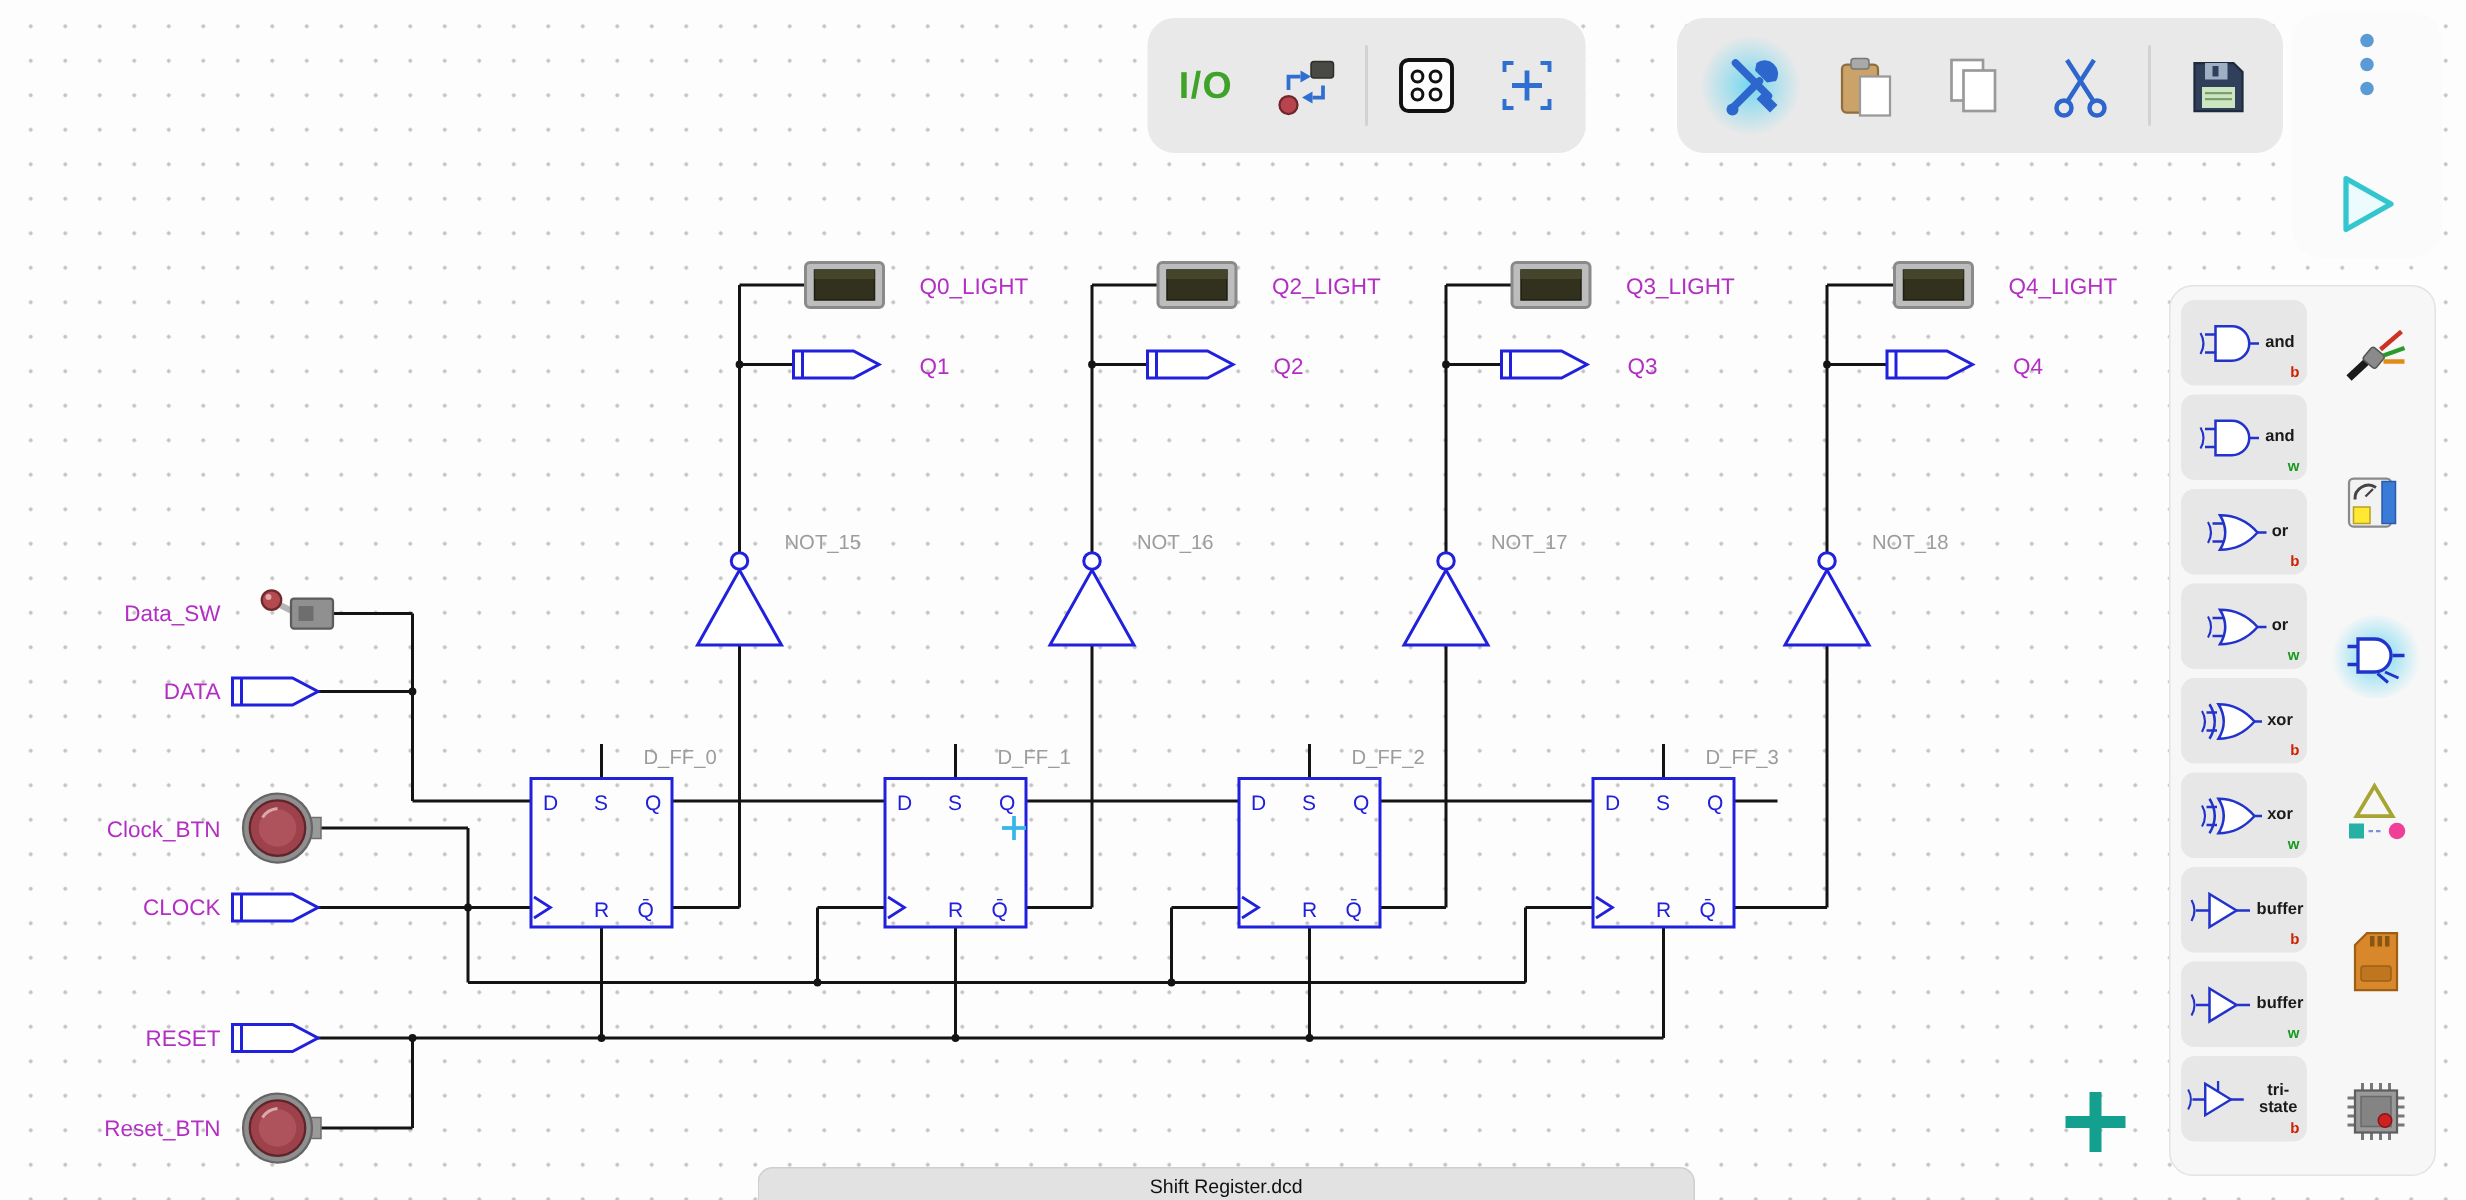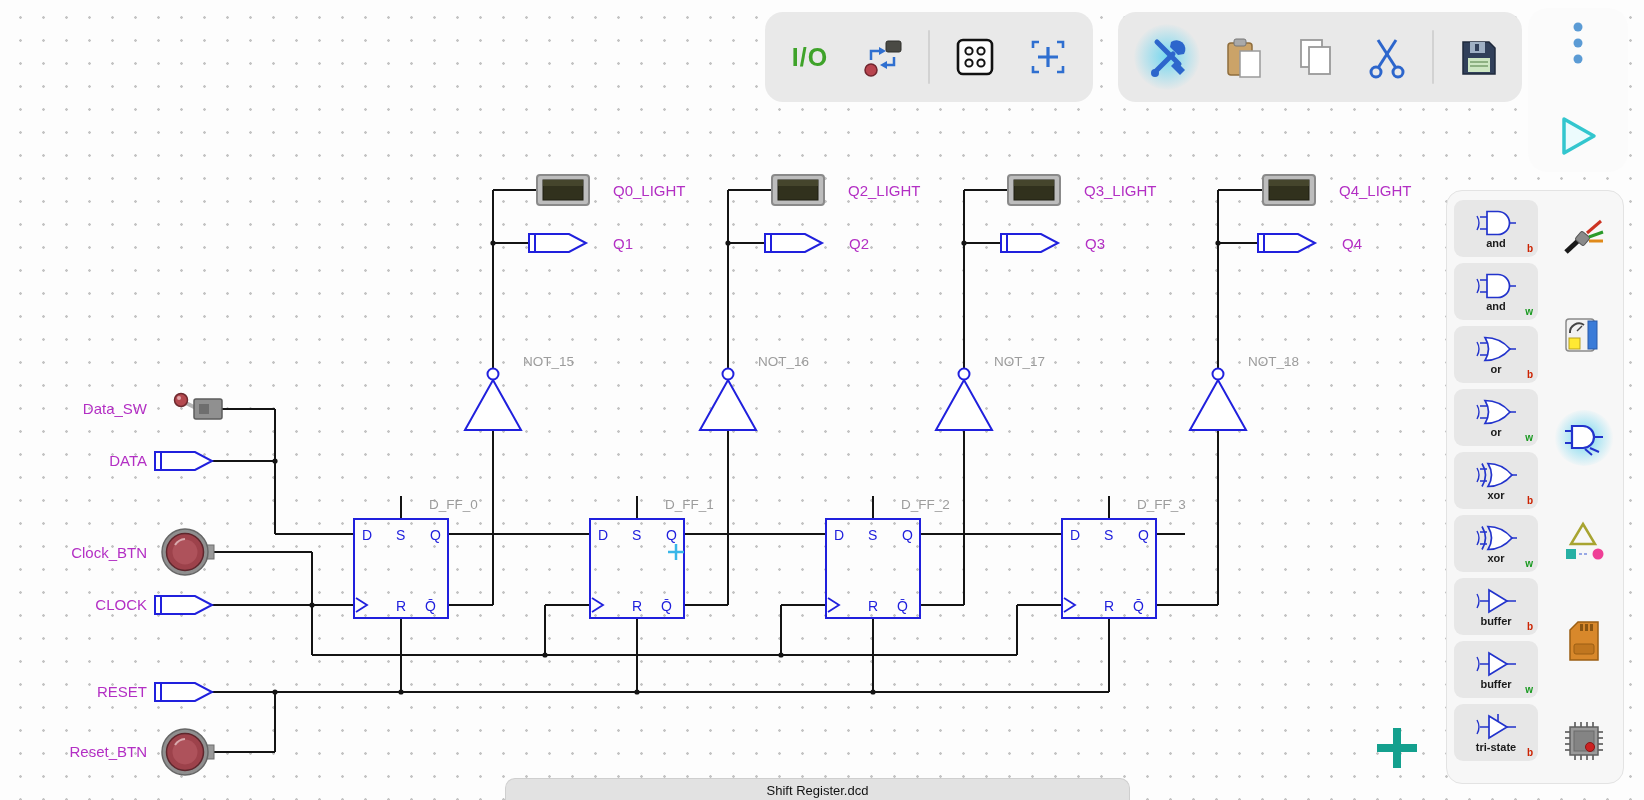--- a/index.html
+++ b/index.html
@@ -15,41 +15,41 @@
   #circuit{position:absolute;left:0;top:0;}
   svg text{user-select:none;}
   .net-label{font:15px "Liberation Sans",sans-serif;fill:#b32fc4;}
   .pin{font:14px "Liberation Sans",sans-serif;fill:#2020dd;}
   .comp-label{font:13.5px "Liberation Sans",sans-serif;fill:#9c9c9c;}
 
   .toolbar{
     position:absolute;background:#e9e9e9;border-radius:18px;
     display:flex;align-items:center;justify-content:space-evenly;
   }
-  #toolbar-io{left:765px;top:12px;width:328px;height:90px;}
+  #toolbar-io{left:765px;top:12px;width:292px;height:90px;}
   #toolbar-edit{left:1118px;top:12px;width:404px;height:90px;}
   .tb-btn{width:56px;height:60px;display:flex;align-items:center;justify-content:center;
     background:transparent;border:none;padding:0;cursor:pointer;}
   .io-text{color:#3fa32a;font-size:25px;font-weight:800;letter-spacing:1px;}
   .sep{width:2px;height:54px;background:#d2d2d2;border-radius:1px;}
   .glow{width:66px;height:66px;border-radius:50%;display:flex;align-items:center;justify-content:center;
     background:radial-gradient(circle,rgba(110,214,240,.95) 0%,rgba(110,214,240,0) 72%);}
 
   .right-panel{
     position:absolute;left:1528px;top:8px;width:100px;height:164px;background:#fbfbfb;
     border-radius:20px;display:flex;flex-direction:column;align-items:center;
     justify-content:space-between;padding:10px 0 8px;box-sizing:border-box;
   }
   .palette-panel{
     position:absolute;left:1446px;top:190px;width:178px;height:594px;background:#f7f7f7;
     border:1px solid #e3e3e3;border-radius:16px;display:flex;box-sizing:border-box;
   }
   .pal-col{width:98px;display:flex;flex-direction:column;align-items:center;padding-top:6px;}
   .pal-btn{width:84px;height:57px;background:#e7e7e7;border-radius:9px;margin:3px 0;position:relative;
-    display:flex;flex-direction:column;align-items:center;justify-content:center;border:none;cursor:pointer;padding:0;}
+    display:flex;flex-direction:row;align-items:center;justify-content:center;border:none;cursor:pointer;padding:0;}
   .pal-label{font-size:11px;font-weight:bold;color:#1a1a1a;line-height:1;margin-top:0px;font-family:"Liberation Sans",sans-serif;}
   .pal-badge{position:absolute;right:5px;bottom:3px;font-size:10px;font-weight:bold;line-height:1;}
   .badge-b{color:#cc2200}.badge-w{color:#18991f}
   .icon-col{flex:1;display:flex;flex-direction:column;align-items:center;justify-content:space-between;
     padding:20px 0 18px;box-sizing:border-box;}
   .side-icon{width:50px;height:48px;display:flex;align-items:center;justify-content:center;border:none;background:transparent;cursor:pointer;padding:0;}
   .glow-sm{width:60px;height:56px;border-radius:50%;
     background:radial-gradient(circle,rgba(110,214,240,.95) 0%,rgba(110,214,240,0) 72%);}
 
   .plus-btn{position:absolute;left:1372px;top:723px;width:50px;height:50px;border:none;background:transparent;cursor:pointer;padding:0;}

